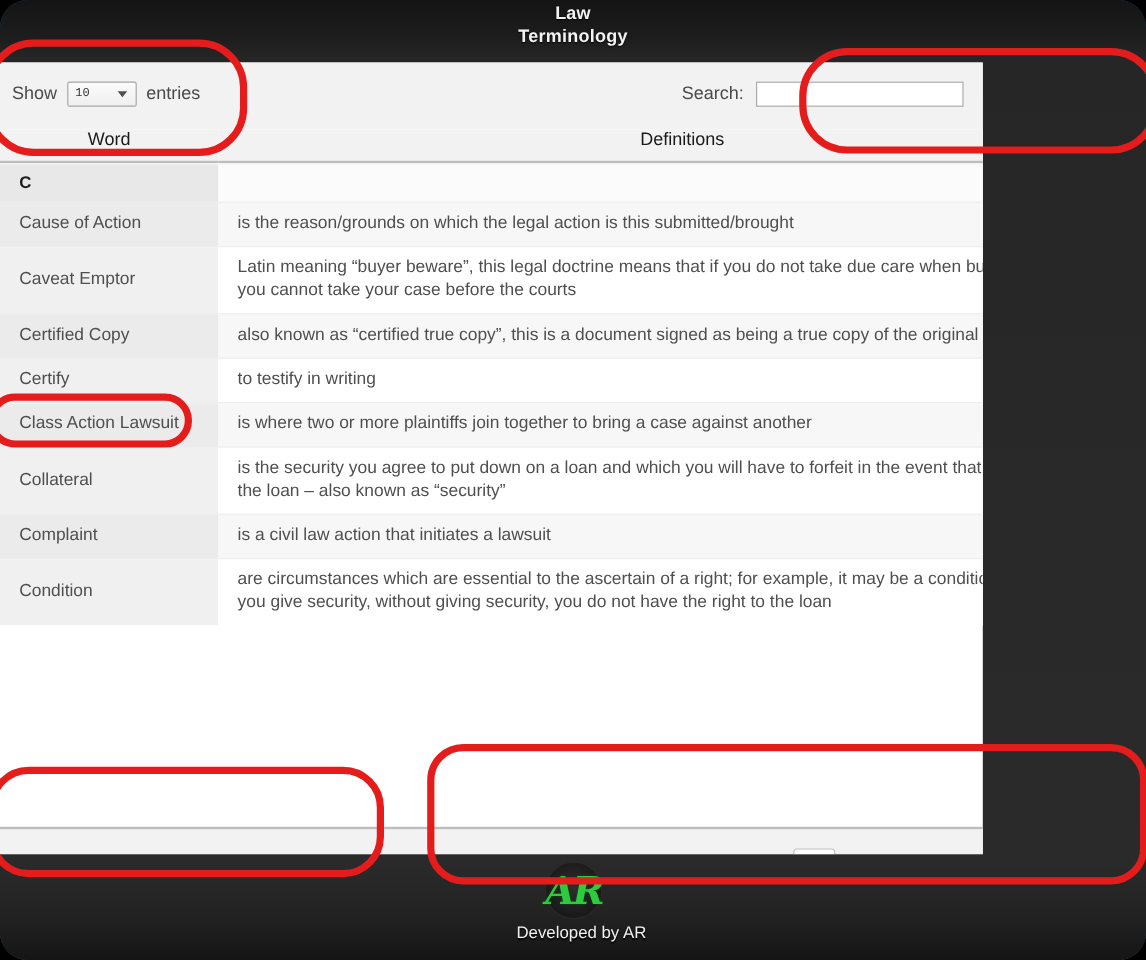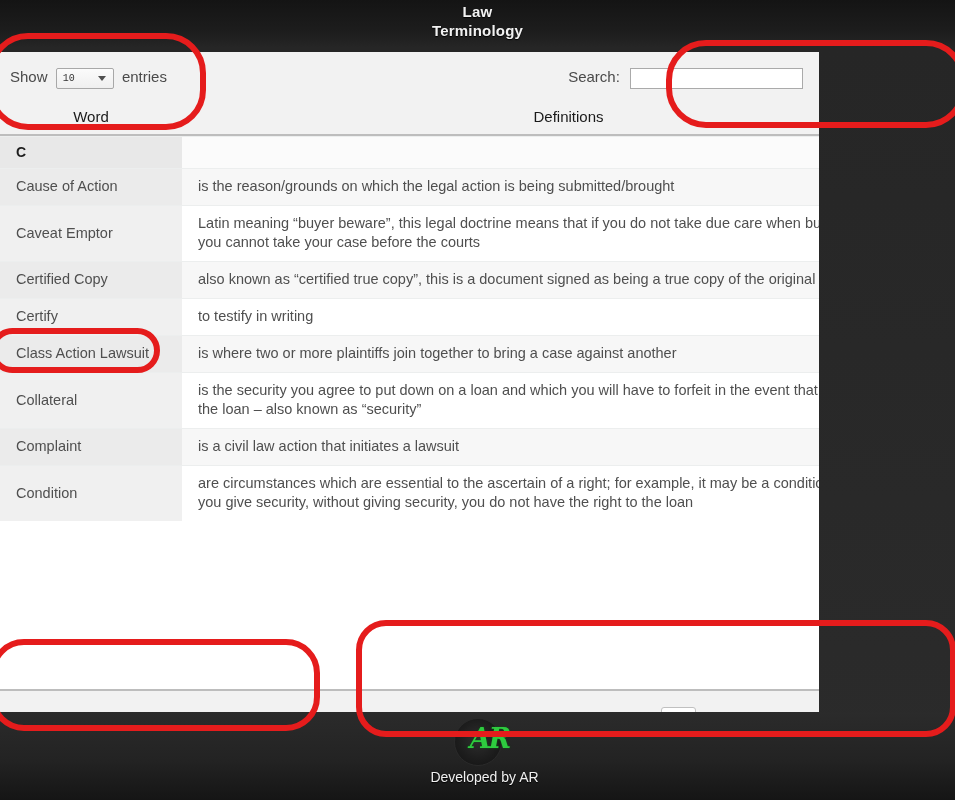--- a/index.html
+++ b/index.html
@@ -10,20 +10,21 @@
   }
   body {
     font-family: "Liberation Sans", sans-serif;
   }
   #screen {
     position: relative;
     width: 955px;
     height: 800px;
     overflow: hidden;
     background: #0c4a6e;
+    border-radius: 23px;
   }
 
   
   .page-bg {
     position: absolute;
     left: 0; top: 0;
     width: 955px; height: 800px;
     background: linear-gradient(180deg,#141414 0%, #1d1d1d 4%, #262626 6%, #2b2b2b 100%);
   }
 
@@ -219,27 +220,27 @@
   .logo {
     position: relative;
     margin: 6px auto 0 auto;
     width: 46px; height: 46px;
     border-radius: 50%;
     background: radial-gradient(circle at 50% 45%, #2e2e2e 0%, #1c1c1c 60%, #121212 100%);
     border: 1px solid #2a2a2a;
   }
   .logo .mono {
     position: absolute;
-    left: 12px; top: 4px;
+    left: 0; top: 4px;
     width: 46px;
     text-align: center;
     font-family: "DejaVu Serif", serif;
     font-style: italic;
     font-weight: bold;
-    font-size: 27px;
+    font-size: 32px;
     color: #2ecb3f;
     text-shadow: 0 0 2px #0a5c14;
     letter-spacing: -2px;
   }
   .footer .credit {
     margin-top: 3px;
     color: #f0f0f0;
     font-size: 14px;
     font-weight: normal;
     text-shadow: 0 1px 1px #000;
@@ -311,21 +312,21 @@
             <col class="c-def">
           </colgroup>
         <tbody>
           <tr class="group">
             <td class="word">C</td>
             <td class="def"></td>
           </tr>
 
           <tr class="odd">
             <td class="word">Cause of Action</td>
-            <td class="def">is the reason/grounds on which the legal action is being submitted/brought</td>
+            <td class="def">is the reason/grounds on which the legal action is this submitted/brought</td>
           </tr>
           <tr class="even">
             <td class="word">Caveat Emptor</td>
             <td class="def">Latin meaning “buyer beware”, this legal doctrine means that if you do not take due care when buying something, you cannot take your case before the courts</td>
           </tr>
           <tr class="odd">
             <td class="word">Certified Copy</td>
             <td class="def">also known as “certified true copy”, this is a document signed as being a true copy of the original</td>
           </tr>
           <tr class="even">

